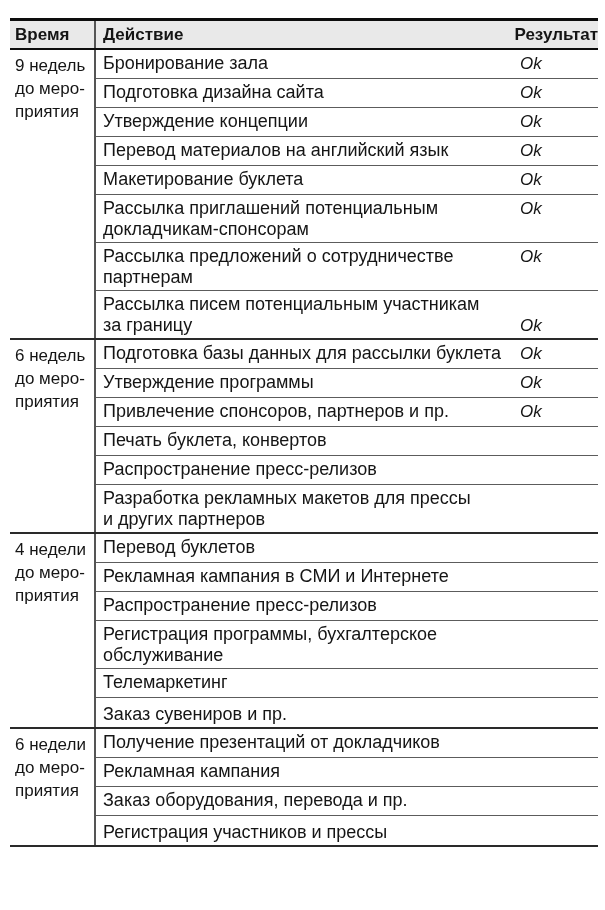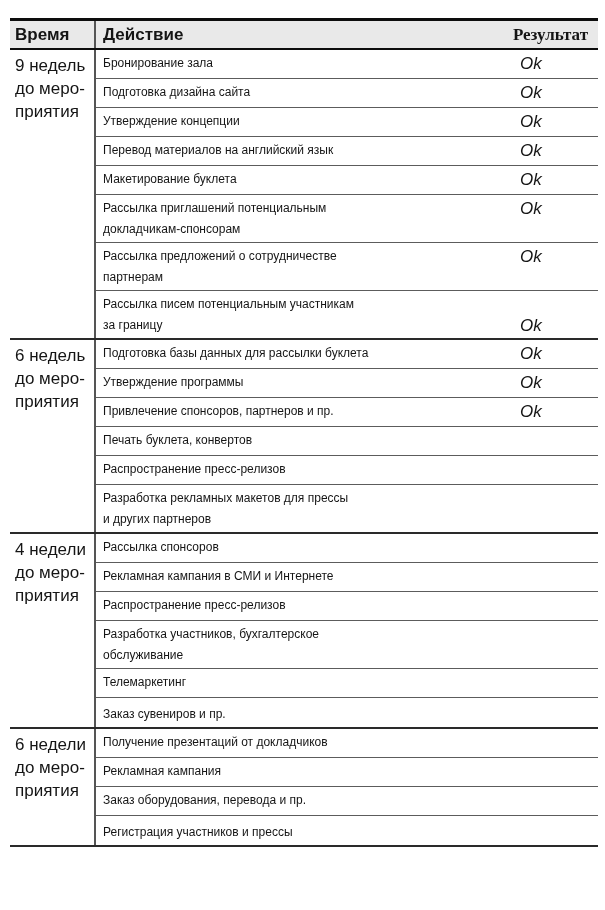--- a/index.html
+++ b/index.html
@@ -21,21 +21,21 @@
     border-top: 3px solid #0d0d0d;
     border-bottom: 2px solid #0d0d0d;
   }
   .header-row .cell {
     font-weight: bold;
     font-size: 17px;
     line-height: 27px;
   }
   .h-time   { width: 86px; padding-left: 5px; border-right: 2px solid #555; }
   .h-action { flex: 1; padding-left: 7px; }
-  .h-result { width: 88px; text-align: right; padding-right: 10px; font-family: Liberation Serif, serif; }
+  .h-result { width: 88px; text-align: right; padding-right: 0; }
 
   
   .group {
     display: flex;
     align-items: stretch;
     border-bottom: 2px solid #2a2a2a;
   }
   .time-cell {
     width: 86px;
     padding: 4px 2px 6px 5px;
@@ -48,21 +48,21 @@
   .row {
     display: flex;
     align-items: flex-start;
     min-height: 29px;
     border-bottom: 1px solid #5c5c5c;
   }
   .row:last-child { border-bottom: none; align-items: flex-end; }
   .action-cell {
     flex: 1;
     padding: 3px 4px 2px 7px;
-    font-size: 12px;
+    font-size: 18px;
     line-height: 21px;
     white-space: pre-line;
   }
   .result-cell {
     width: 88px;
     padding: 3px 0 2px 10px;
     font-size: 17px;
     line-height: 21px;
     font-style: italic;
   }
@@ -164,36 +164,36 @@
   </div>
 </div>
   </div>
 
   <div class="group">
     <div class="time-cell">4 недели
 до меро-
 приятия</div>
     <div class="rows">
   <div class="row">
-    <div class="action-cell">Рассылка спонсоров</div>
+    <div class="action-cell">Перевод буклетов</div>
     <div class="result-cell"></div>
   </div>
 
   <div class="row">
     <div class="action-cell">Рекламная кампания в СМИ и Интернете</div>
     <div class="result-cell"></div>
   </div>
 
   <div class="row">
     <div class="action-cell">Распространение пресс-релизов</div>
     <div class="result-cell"></div>
   </div>
 
   <div class="row">
-    <div class="action-cell">Разработка участников, бухгалтерское
+    <div class="action-cell">Регистрация программы, бухгалтерское
 обслуживание</div>
     <div class="result-cell"></div>
   </div>
 
   <div class="row">
     <div class="action-cell">Телемаркетинг</div>
     <div class="result-cell"></div>
   </div>
 
   <div class="row">

